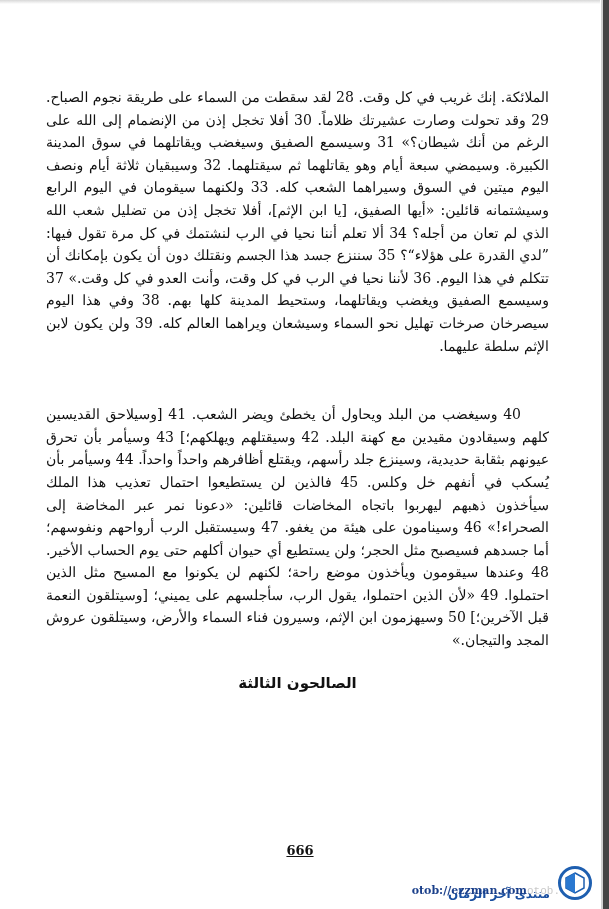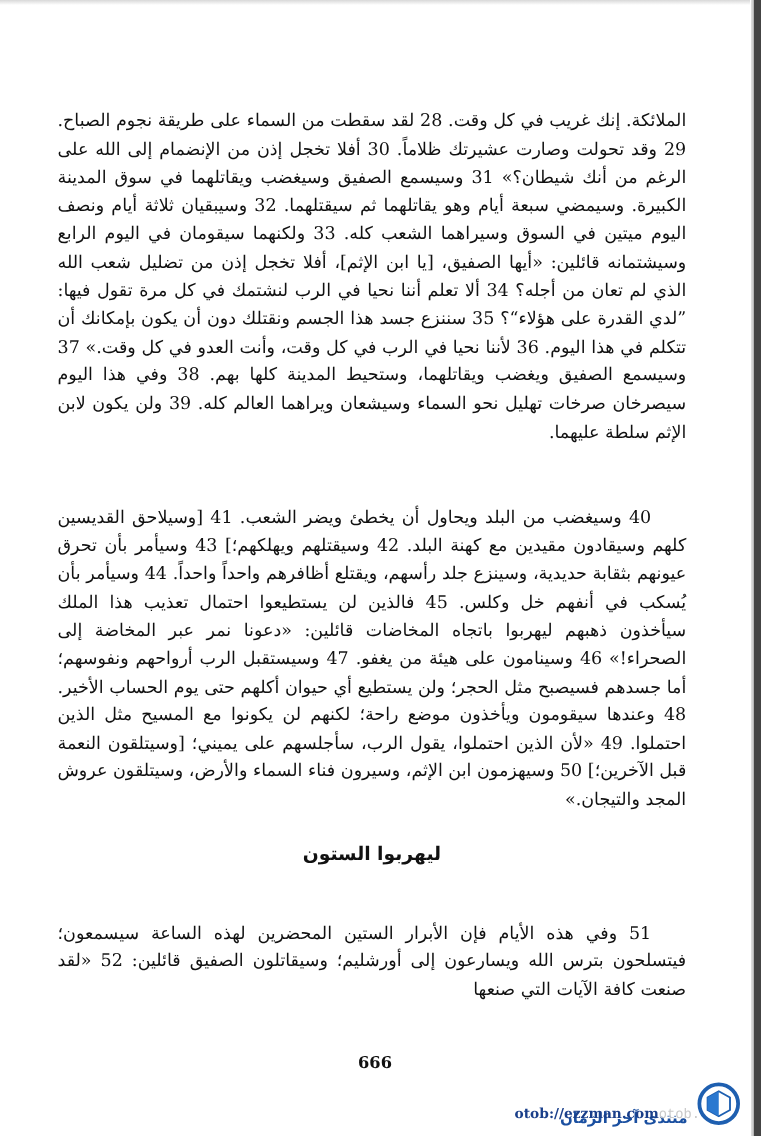--- a/index.html
+++ b/index.html
@@ -37,20 +37,21 @@
     .h1 { margin-top: 58px; margin-bottom: 0; }
     .h1 span { border-bottom: 1px solid #111; padding-bottom: 1px; }
     .s2 { margin-top: 46px; }
     .h2a { margin-top: 54px; line-height: 30px; }
     .h2b { line-height: 30px; }
     .s3 { margin-top: 38px; }
     .page-number {
       position: absolute; left: 0; width: 600px; top: 843px;
       text-align: center; font-weight: bold; font-size: 13px;
       font-family: "DejaVu Serif", serif;
+      text-decoration: underline;
     }
     .watermark {
       position: absolute; top: 864px; left: 420px; width: 180px; height: 40px;
     }
     .wm-logo {
       position: absolute; right: 8px; top: 2px; width: 34px; height: 34px;
       border-radius: 50%; border: 3px solid #1e5fb0; box-sizing: border-box;
       background: #fff;
     }
     .wm-logo svg { position: absolute; left: 4px; top: 3px; }
@@ -72,23 +73,22 @@
 <div class="top-shade"></div>
 <div class="right-border-inner"></div>
 <div class="right-border"></div>
 
 <div class="page">
   <p class="para">الملائكة. إنك غريب في كل وقت. 28 لقد سقطت من السماء على طريقة نجوم الصباح. 29 وقد تحولت وصارت عشيرتك ظلاماً. 30 أفلا تخجل إذن من الإنضمام إلى الله على الرغم من أنك شيطان؟» 31 وسيسمع الصفيق وسيغضب ويقاتلهما في سوق المدينة الكبيرة. وسيمضي سبعة أيام وهو يقاتلهما ثم سيقتلهما. 32 وسيبقيان ثلاثة أيام ونصف اليوم ميتين في السوق وسيراهما الشعب كله. 33 ولكنهما سيقومان في اليوم الرابع وسيشتمانه قائلين: «أيها الصفيق، [يا ابن الإثم]، أفلا تخجل إذن من تضليل شعب الله الذي لم تعان من أجله؟ 34 ألا تعلم أننا نحيا في الرب لنشتمك في كل مرة تقول فيها: ”لدي القدرة على هؤلاء“؟ 35 سننزع جسد هذا الجسم ونقتلك دون أن يكون بإمكانك أن تتكلم في هذا اليوم. 36 لأننا نحيا في الرب في كل وقت، وأنت العدو في كل وقت.» 37 وسيسمع الصفيق ويغضب ويقاتلهما، وستحيط المدينة كلها بهم. 38 وفي هذا اليوم سيصرخان صرخات تهليل نحو السماء وسيشعان ويراهما العالم كله. 39 ولن يكون لابن الإثم سلطة عليهما.</p>
 
 
   <p class="para indent s2">40 وسيغضب من البلد ويحاول أن يخطئ ويضر الشعب. 41 [وسيلاحق القديسين كلهم وسيقادون مقيدين مع كهنة البلد. 42 وسيقتلهم ويهلكهم؛] 43 وسيأمر بأن تحرق عيونهم بثقابة حديدية، وسينزع جلد رأسهم، ويقتلع أظافرهم واحداً واحداً. 44 وسيأمر بأن يُسكب في أنفهم خل وكلس. 45 فالذين لن يستطيعوا احتمال تعذيب هذا الملك سيأخذون ذهبهم ليهربوا باتجاه المخاضات قائلين: «دعونا نمر عبر المخاضة إلى الصحراء!» 46 وسينامون على هيئة من يغفو. 47 وسيستقبل الرب أرواحهم ونفوسهم؛ أما جسدهم فسيصبح مثل الحجر؛ ولن يستطيع أي حيوان أكلهم حتى يوم الحساب الأخير. 48 وعندها سيقومون ويأخذون موضع راحة؛ لكنهم لن يكونوا مع المسيح مثل الذين احتملوا. 49 «لأن الذين احتملوا، يقول الرب، سأجلسهم على يميني؛ [وسيتلقون النعمة قبل الآخرين؛] 50 وسيهزمون ابن الإثم، وسيرون فناء السماء والأرض، وسيتلقون عروش المجد والتيجان.»</p>
 
-  <h2 class="heading h2b">ليهربوا الستون</h2>
+  <h2 class="heading h2b">الصالحون الثالثة</h2>
 
-  <p class="para indent s3">51 وفي هذه الأيام فإن الأبرار الستين المحضرين لهذه الساعة سيسمعون؛ فيتسلحون بترس الله ويسارعون إلى أورشليم؛ وسيقاتلون الصفيق قائلين: 52 «لقد صنعت كافة الآيات التي صنعها</p>
 </div>
 
 <div class="page-number">666</div>
 
 <div class="watermark">
   <div class="wm-logo">
     <svg width="20" height="22" viewBox="0 0 20 22">
       <polygon points="10,1 19,6 19,16 10,21 1,16 1,6" fill="#ffffff" stroke="#1e5fb0" stroke-width="1.5"></polygon>
       <polygon points="10,1 1,6 1,16 10,21" fill="#2a78d0"></polygon>
     </svg>

